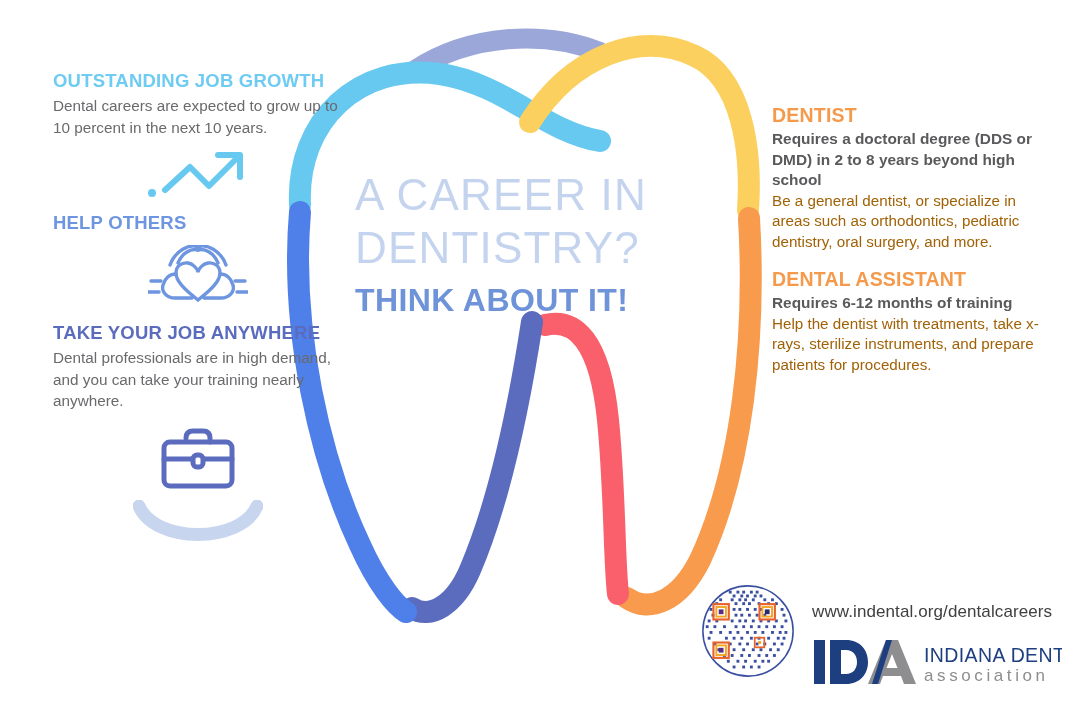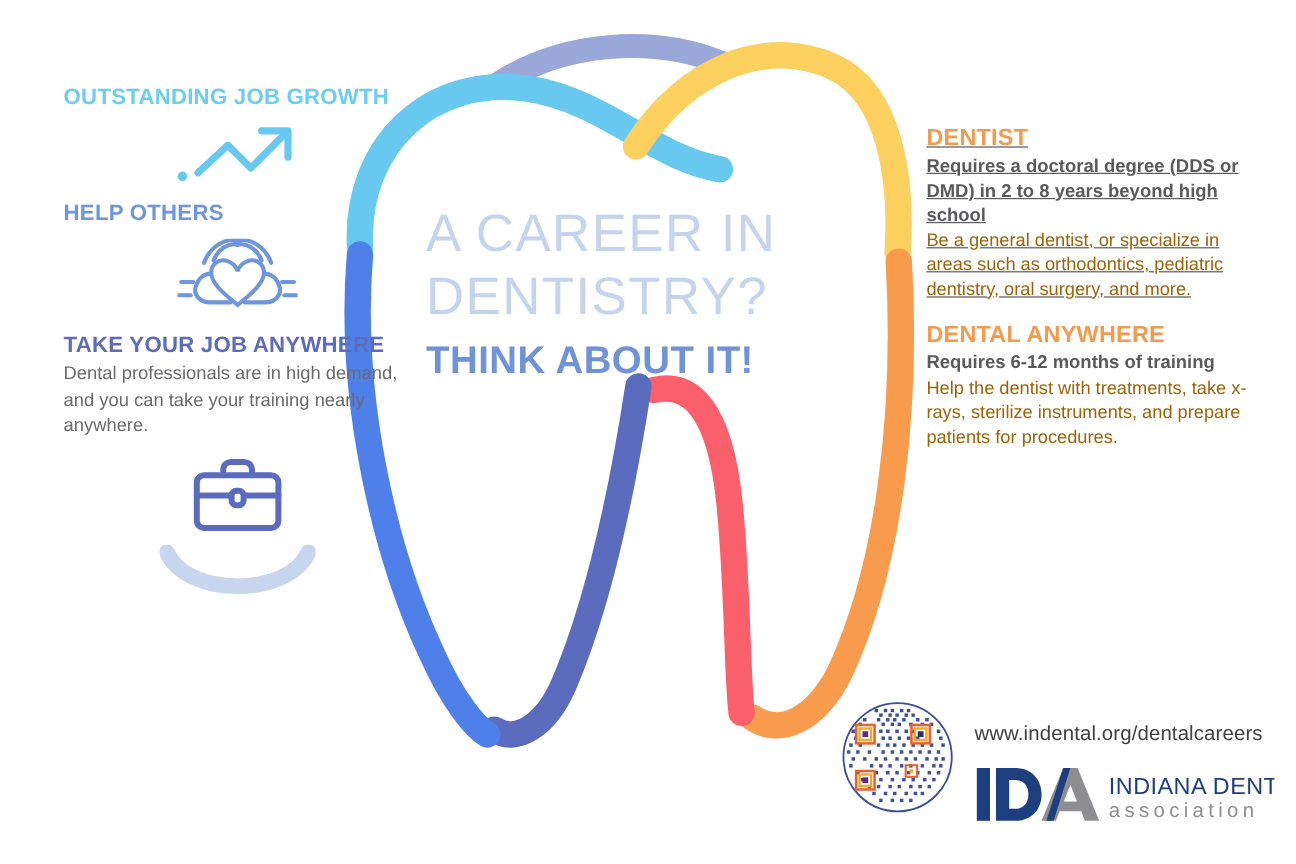--- a/index.html
+++ b/index.html
@@ -99,20 +99,21 @@
   <div class="center-title">
     <div class="title-line">A CAREER IN</div>
     <div class="title-line">DENTISTRY?</div>
     <div class="title-cta">THINK ABOUT IT!</div>
   </div>
 
   <div class="left-col">
 
     <div class="blk">
       <div class="blk-h h-sky">OUTSTANDING JOB GROWTH</div>
+      <div class="blk-p">Dental careers are expected to grow up to 10 percent in the next 10 years.</div>
     </div>
     <div class="icon-wrap" style="height:62px;">
       <svg width="110" height="58" viewBox="0 0 110 58">
         <circle cx="9" cy="47" r="4" fill="#67c9f0"></circle>
         <path d="M22 44 L47 21 L66 40 L94 12" stroke="#67c9f0" stroke-width="6" stroke-linecap="round" stroke-linejoin="round" fill="none"></path>
         <path d="M75 9 L97 9 L97 31" stroke="#67c9f0" stroke-width="6" stroke-linecap="round" stroke-linejoin="round" fill="none"></path>
       </svg>
     </div>
 
     <div class="blk" style="margin-top:6px;">
@@ -159,29 +160,29 @@
 
     <div class="icon-wrap" style="height:60px;">
       <svg width="130" height="56" viewBox="0 0 130 56">
         <path d="M6 6 C22 44, 108 44, 124 6" stroke="#c7d5ef" stroke-width="13" fill="none" stroke-linecap="round"></path>
       </svg>
     </div>
   </div>
 
   <div class="right-col">
 
-    <div class="rblk" style="margin-bottom:16px;text-decoration:underline;">
+    <div class="rblk" style="margin-bottom:16px;">
       <div class="rblk-h">DENTIST</div>
       <div class="rblk-sub">Requires a doctoral degree (DDS or DMD) in 2 to 8 years beyond high school</div>
       <div class="rblk-p">Be a general dentist, or specialize in areas such as orthodontics, pediatric dentistry, oral surgery, and more.</div>
     </div>
 
 
     <div class="rblk">
-      <div class="rblk-h">DENTAL ANYWHERE</div>
+      <div class="rblk-h">DENTAL ASSISTANT</div>
       <div class="rblk-sub">Requires 6-12 months of training</div>
       <div class="rblk-p">Help the dentist with treatments, take x-rays, sterilize instruments, and prepare patients for procedures.</div>
     </div>
   </div>
 
   <div class="footer">
 
     <svg class="qr" viewBox="0 0 100 100">
       <defs>
         <clipPath id="qrclip">

